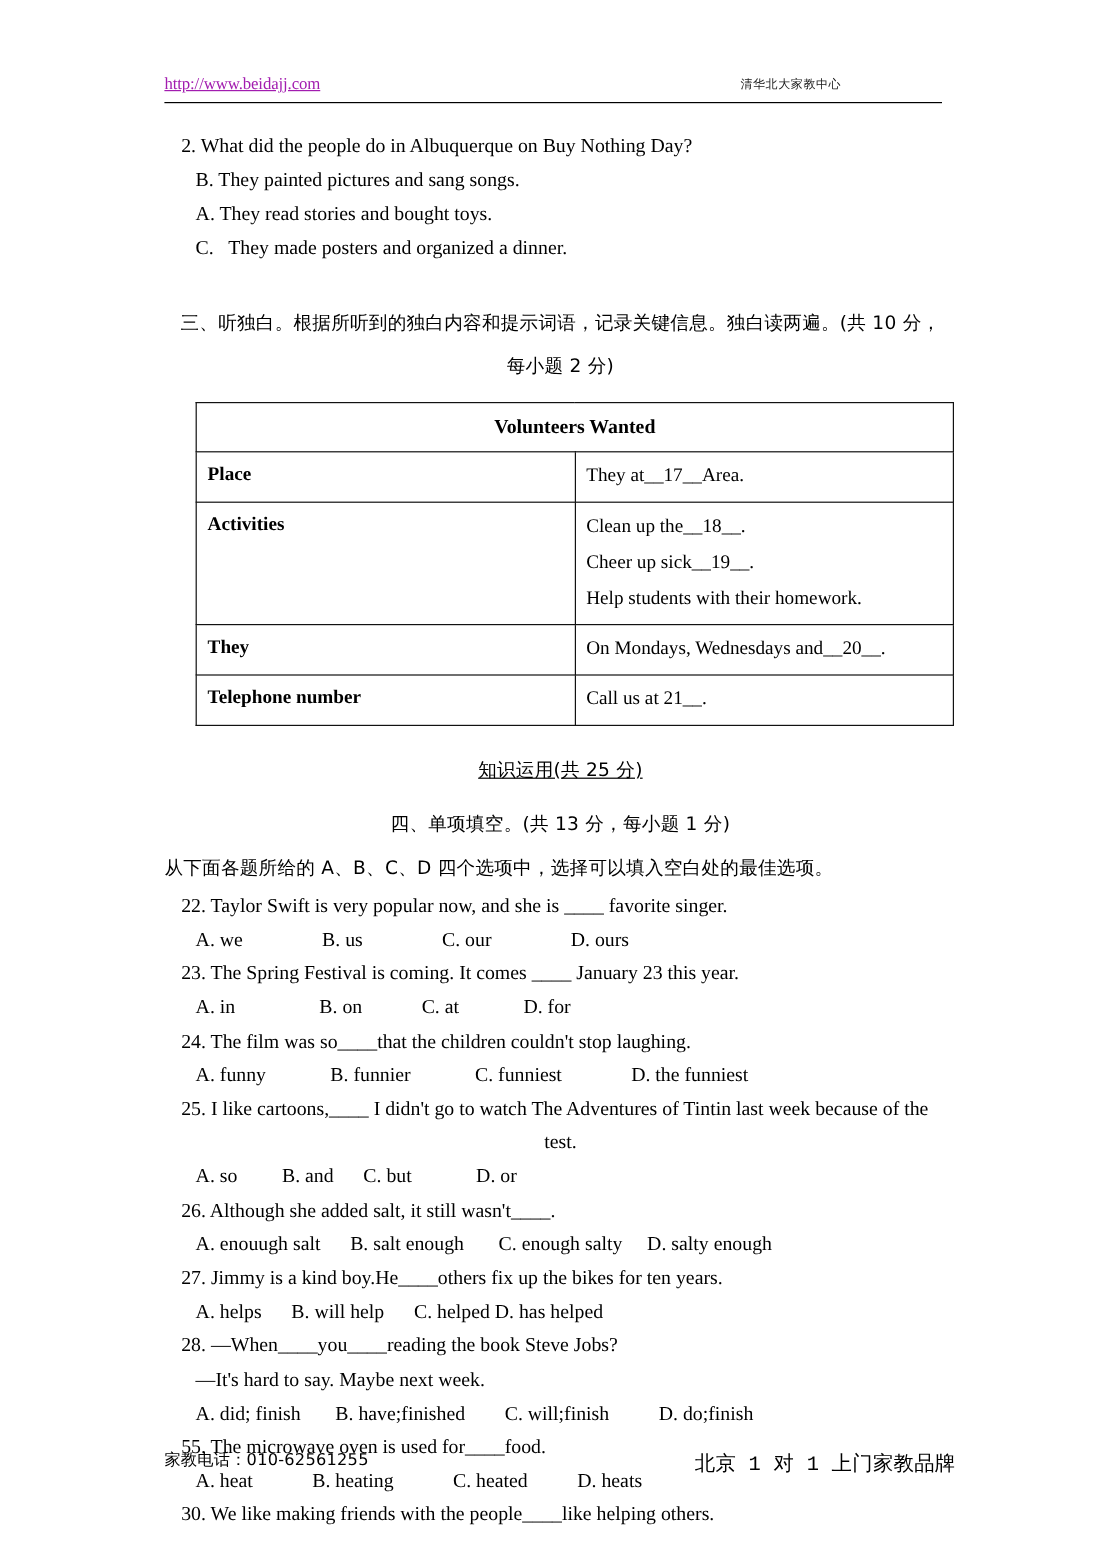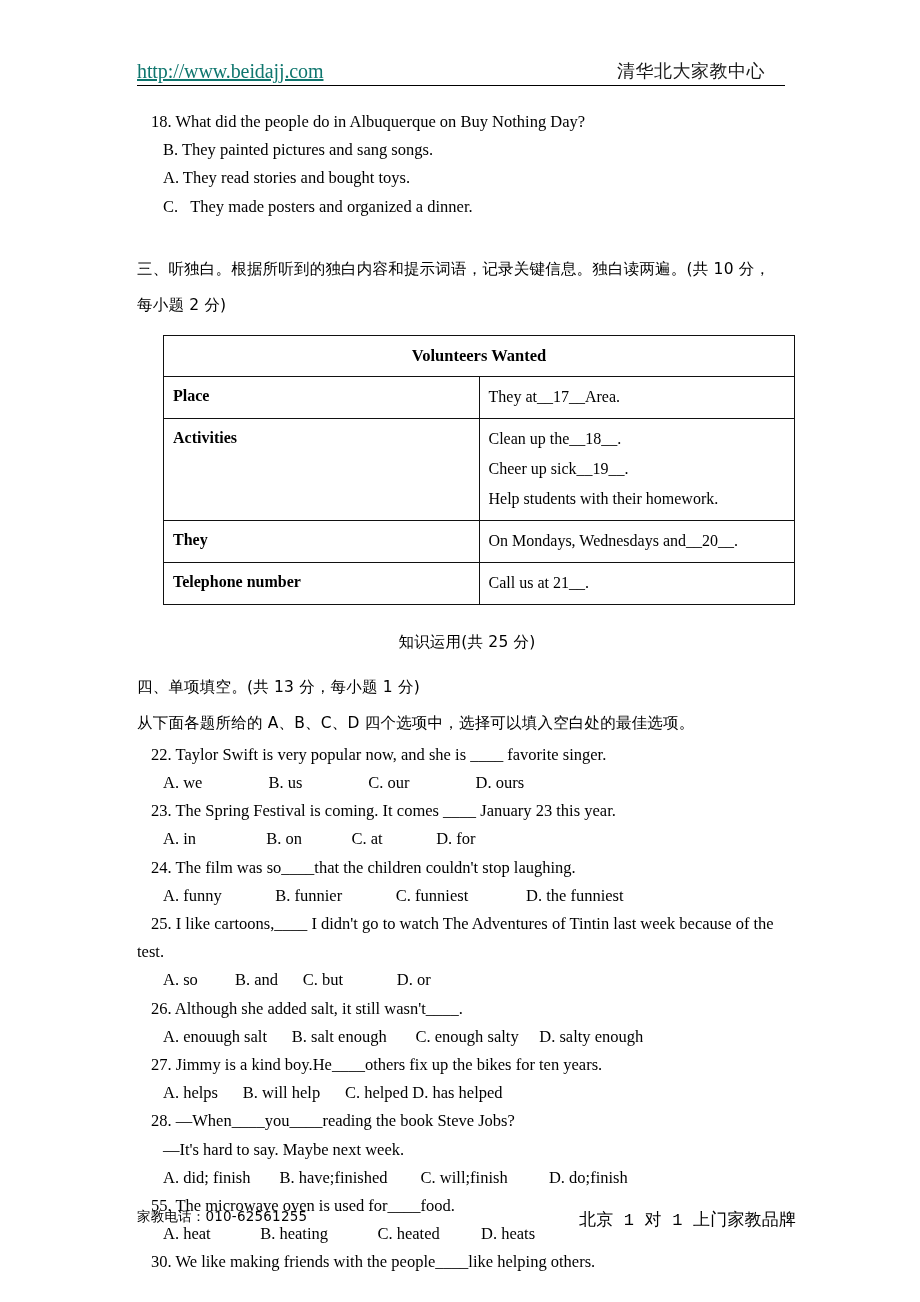--- a/index.html
+++ b/index.html
@@ -32,31 +32,31 @@
     width: 648px;
   }
   .header-row {
     display: flex;
     align-items: baseline;
     justify-content: flex-start;
     font-size: 14.5px;
     line-height: 18px;
   }
   .header-url {
-    color: #0f766e;
+    color: #a21caf;
     text-decoration: underline;
-    font-size: 20px;
+    font-size: 14px;
     letter-spacing: -0.1px;
   }
   .header-cn {
     position: absolute;
     left: 480px;
     top: 0;
     font-family: "DejaVu Sans", "Liberation Sans", sans-serif;
-    font-size: 18px;
+    font-size: 10px;
     color: #1a1a1a;
     letter-spacing: 0.5px;
     white-space: nowrap;
   }
   .header-rule {
     position: absolute;
     left: 0;
     top: 23px;
     width: 648px;
     height: 0;
@@ -79,20 +79,21 @@
   }
   .opt-line {
     margin: 0;
     padding: 0 0 0 26px;
     white-space: pre;
   }
   .flush {
     margin: 0;
     padding: 0;
     white-space: nowrap;
+    text-align: center;
   }
   .cn {
     font-family: "DejaVu Sans", "Liberation Sans", sans-serif;
     font-size: 15.5px;
     letter-spacing: 0.2px;
   }
   .cn-block {
     margin: 0;
     padding: 0;
     line-height: 36px;
@@ -100,20 +101,21 @@
   .spacer-sm { height: 12px; }
   .spacer-md { height: 22px; }
   .spacer-lg { height: 30px; }
 
   
   .center-head {
     text-align: center;
     margin: 0;
     padding: 0;
     line-height: 30px;
+    text-decoration: underline;
   }
 
   
   .tbl-wrap {
     padding-left: 26px;
   }
   table.vol {
     border-collapse: collapse;
     width: 632px;
     table-layout: fixed;
@@ -178,21 +180,21 @@
   <div class="page-header">
     <div class="header-row">
       <a class="header-url" href="#">http://www.beidajj.com</a>
       <span class="header-cn">清华北大家教中心</span>
     </div>
     <div class="header-rule"></div>
   </div>
 
   <div class="content">
 
-    <p class="q-line">18. What did the people do in Albuquerque on Buy Nothing Day?</p>
+    <p class="q-line">2. What did the people do in Albuquerque on Buy Nothing Day?</p>
     <p class="opt-line">B. They painted pictures and sang songs.</p>
     <p class="opt-line">A. They read stories and bought toys.</p>
     <p class="opt-line">C.   They made posters and organized a dinner.</p>
 
     <div class="spacer-lg"></div>
 
     <p class="flush cn cn-block">三、听独白。根据所听到的独白内容和提示词语，记录关键信息。独白读两遍。(共 10 分，</p>
     <p class="flush cn cn-block">每小题 2 分)</p>
 
     <div class="spacer-sm"></div>

